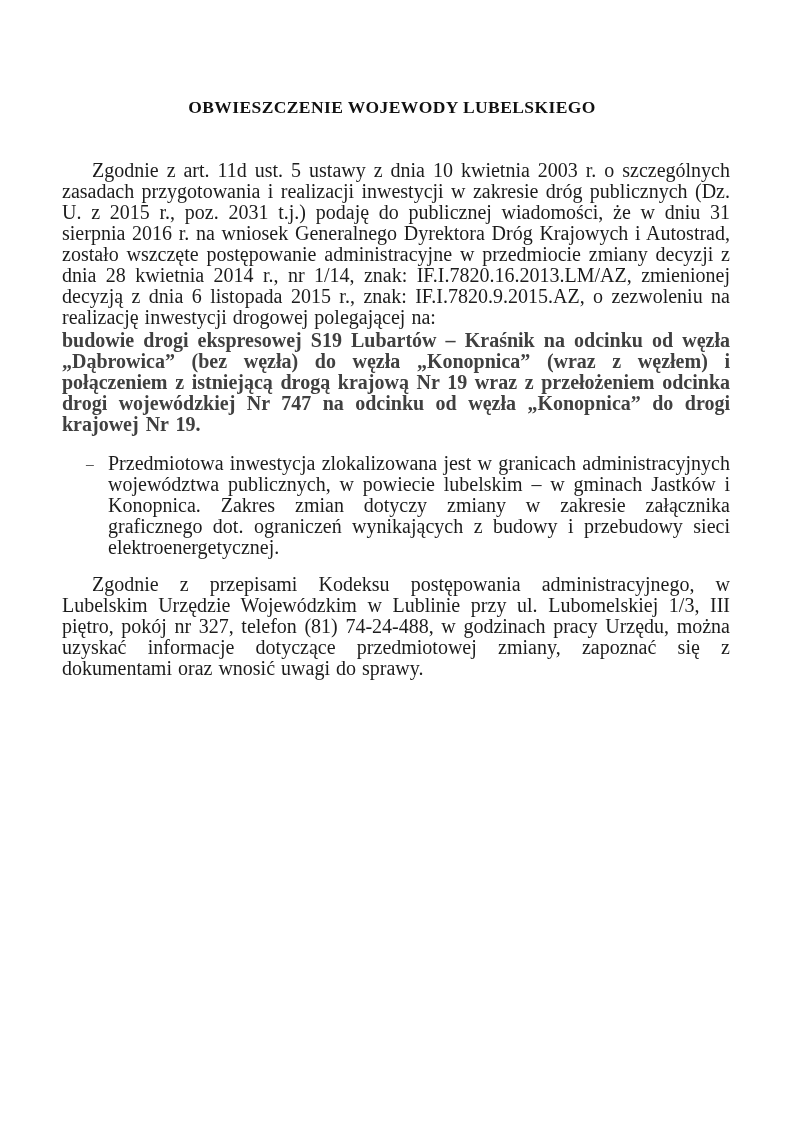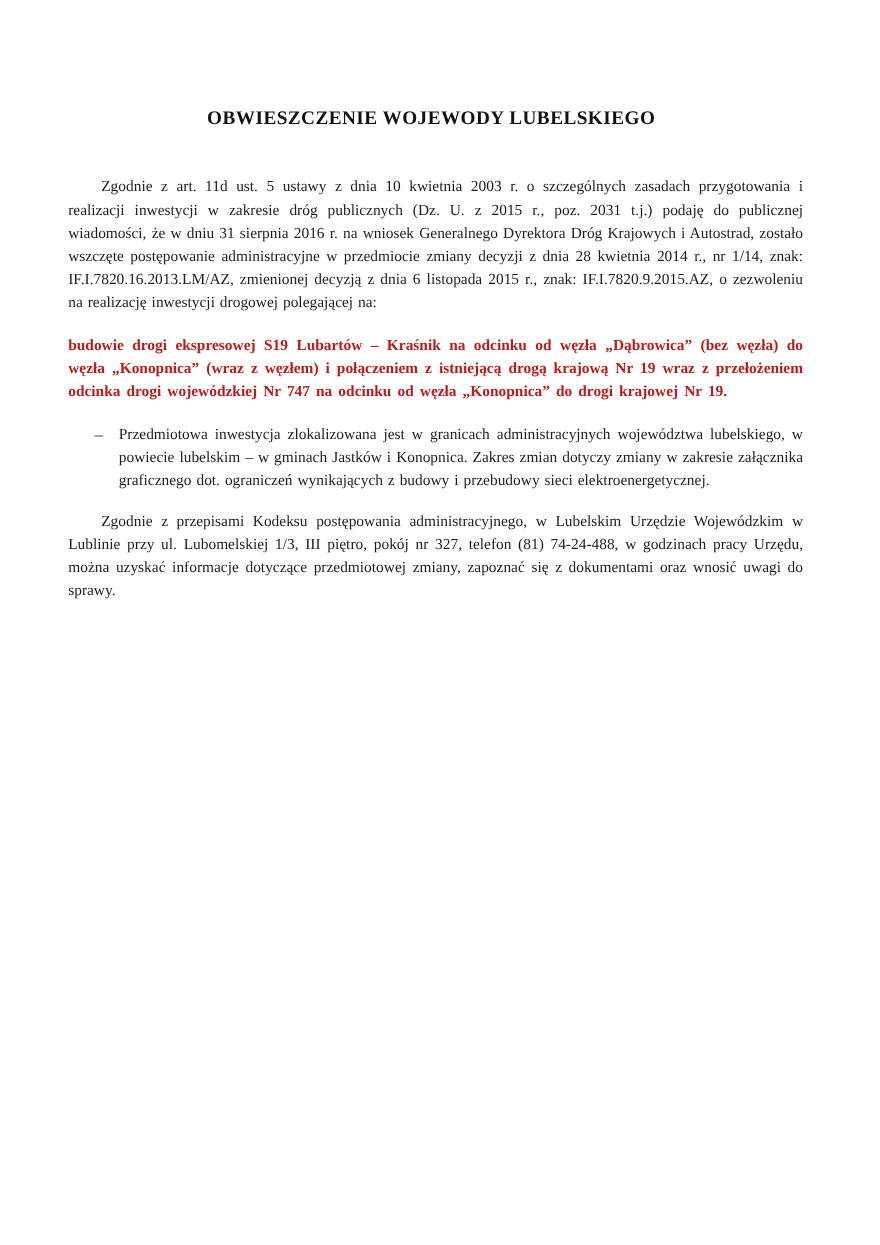--- a/index.html
+++ b/index.html
@@ -26,35 +26,35 @@
     font-size: 17.5px;
     line-height: 22px;
     font-weight: bold;
     text-align: center;
     letter-spacing: 0.4px;
     color: #111111;
     white-space: nowrap;
   }
   .para {
     margin: 0;
-    font-size: 14px;
+    font-size: 20px;
     line-height: 21px;
     text-align: justify;
     word-spacing: 1px;
   }
   .para.indent {
     text-indent: 30px;
   }
   .para-intro {
     margin-top: 42px;
   }
   .para-subject {
-    margin-top: 18px;
+    margin-top: 2px;
     font-weight: bold;
-    color: #b91c1c;
+    color: #404040;
     word-spacing: 2px;
   }
   .bullet-row {
     display: flex;
     margin: 18px 0 0 24px;
   }
   .bullet-dash {
     flex: none;
     width: 22px;
     font-size: 15.5px;
@@ -73,18 +73,18 @@
 <div class="page">
 
   <h1 class="doc-title">OBWIESZCZENIE WOJEWODY LUBELSKIEGO</h1>
 
   <p class="para indent para-intro">Zgodnie z art. 11d ust. 5 ustawy z dnia 10 kwietnia 2003 r. o szczególnych zasadach przygotowania i realizacji inwestycji w zakresie dróg publicznych (Dz. U. z 2015 r., poz. 2031 t.j.) podaję do publicznej wiadomości, że w dniu 31 sierpnia 2016 r. na wniosek Generalnego Dyrektora Dróg Krajowych i Autostrad, zostało wszczęte postępowanie administracyjne w przedmiocie zmiany decyzji z dnia 28 kwietnia 2014 r., nr 1/14, znak: IF.I.7820.16.2013.LM/AZ, zmienionej decyzją z dnia 6 listopada 2015 r., znak: IF.I.7820.9.2015.AZ, o zezwoleniu na realizację inwestycji drogowej polegającej na:</p>
 
   <p class="para para-subject">budowie drogi ekspresowej S19 Lubartów – Kraśnik na odcinku od węzła „Dąbrowica” (bez węzła) do węzła „Konopnica” (wraz z węzłem) i połączeniem z istniejącą drogą krajową Nr 19 wraz z przełożeniem odcinka drogi wojewódzkiej Nr 747 na odcinku od węzła „Konopnica” do drogi krajowej Nr 19.</p>
 
   <div class="bullet-row">
     <span class="bullet-dash">–</span>
-    <p class="para">Przedmiotowa inwestycja zlokalizowana jest w granicach administracyjnych województwa lubelskiego, w powiecie lubelskim – w gminach Jastków i Konopnica. Zakres zmian dotyczy zmiany w zakresie załącznika graficznego dot. ograniczeń wynikających z budowy i przebudowy sieci elektroenergetycznej.</p>
+    <p class="para">Przedmiotowa inwestycja zlokalizowana jest w granicach administracyjnych województwa publicznych, w powiecie lubelskim – w gminach Jastków i Konopnica. Zakres zmian dotyczy zmiany w zakresie załącznika graficznego dot. ograniczeń wynikających z budowy i przebudowy sieci elektroenergetycznej.</p>
   </div>
 
   <p class="para indent para-info">Zgodnie z przepisami Kodeksu postępowania administracyjnego, w Lubelskim Urzędzie Wojewódzkim w Lublinie przy ul. Lubomelskiej 1/3, III piętro, pokój nr 327, telefon (81) 74-24-488, w godzinach pracy Urzędu, można uzyskać informacje dotyczące przedmiotowej zmiany, zapoznać się z dokumentami oraz wnosić uwagi do sprawy.</p>
 
 </div>
 
 </body></html>

